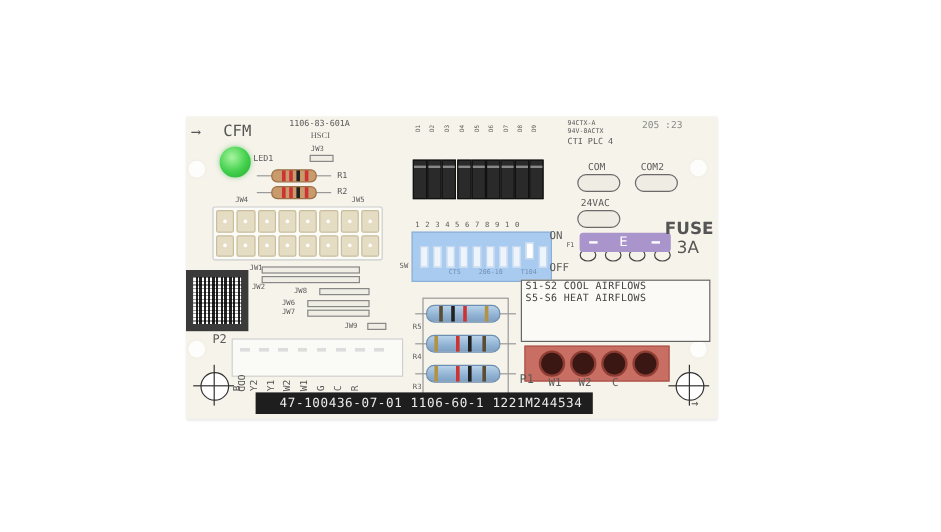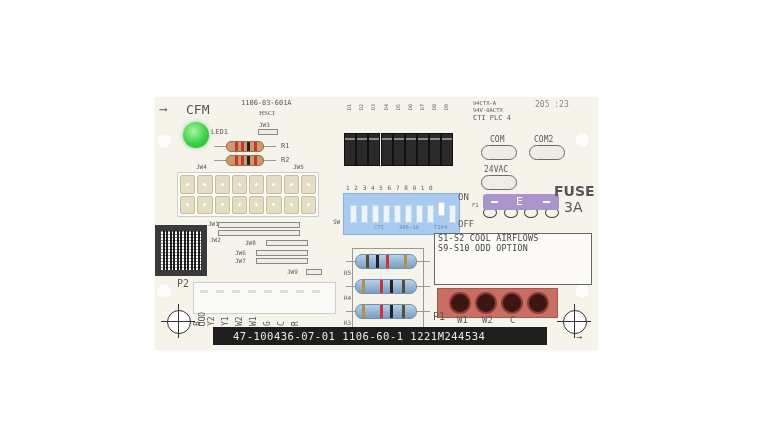--- a/index.html
+++ b/index.html
@@ -21,21 +21,21 @@
   .dip{left:343px;top:193px;width:115px;height:40px;background:#a8cbef;border:1px solid #8bb0d6;}
   .sw{position:absolute;top:11px;width:5px;height:16px;background:#eef4fb;border:1px solid #c5d8ee;}
   .res-blue{height:13px;border-radius:7px;background:linear-gradient(#b8d3ea,#8fb1d2 60%,#7e9fc1);border:1px solid #6d8eaf;}
   .fuse{left:483px;top:194px;width:76px;height:16px;background:#a995cb;border-radius:3px;}
   .oval{border:1.5px solid #6a6a6a;border-radius:10px;background:#efece3;}
   .legend-box{left:434px;top:233px;width:156px;height:50px;border:1px solid #666;background:#fbfaf6;}
   .legend-box div{font-size:8.3px;color:#404040;line-height:9.6px;padding-left:3px;letter-spacing:0.3px;white-space:nowrap;}
   .p1{left:437px;top:288px;width:119px;height:28px;background:#c86e62;border:1px solid #a9554b;}
   .p1 .sock{position:absolute;top:3px;width:22px;height:22px;border-radius:50%;background:#3b1714;border:2px solid #8e3d35;box-sizing:border-box;}
   .p2{left:193px;top:282px;width:141px;height:30px;background:#fafaf7;border:1px solid #cfcfcf;}
-  .labelbar{left:213px;top:327px;width:334px;height:18px;background:#1e1e1e;color:#eaeaea;font-size:10.5px;line-height:18px;letter-spacing:0.5px;padding-left:20px;box-sizing:border-box;white-space:nowrap;}
+  .labelbar{left:213px;top:327px;width:281px;height:18px;background:#1e1e1e;color:#eaeaea;font-size:10.5px;line-height:18px;letter-spacing:0.5px;padding-left:20px;box-sizing:border-box;white-space:nowrap;}
   .qr{left:155px;top:225px;width:52px;height:51px;background:#3a3a3a;}
   .qr-inner{position:absolute;left:6px;top:6px;width:40px;height:39px;background:
      repeating-linear-gradient(90deg,#fff 0 2px,#222 2px 4px,#fff 4px 5px,#222 5px 7px),
      repeating-linear-gradient(0deg,rgba(255,255,255,0.6) 0 2px,rgba(0,0,0,0.4) 2px 3px);
      background-blend-mode:multiply;}
   .mount{width:22px;height:22px;border-radius:50%;border:1.5px solid #333;background:#fff;}
   .cross-h{height:1px;background:#333;}
   .cross-v{width:1px;background:#333;}
   .jw-bar{height:4px;border:1px solid #888;background:#f0ede4;}
   .vtext{writing-mode:vertical-rl;transform:rotate(180deg);font-size:8px;color:#555;}
@@ -206,21 +206,21 @@
 <div class="abs fuse">
   <div class="abs" style="left:8px;top:7px;width:7px;height:2px;background:#fff;"></div>
   <div class="abs" style="left:33px;top:1px;color:#fff;font-size:11px;font-family:'DejaVu Sans',sans-serif;">E</div>
   <div class="abs" style="left:60px;top:7px;width:7px;height:2px;background:#fff;"></div>
 </div>
 <div class="abs silk" style="left:554px;top:184px;font-size:14px;color:#555;font-family:'DejaVu Sans',sans-serif;font-weight:bold;">FUSE</div>
 <div class="abs silk" style="left:564px;top:200px;font-size:14px;color:#555;font-family:'DejaVu Sans',sans-serif;">3A</div>
 
 <div class="abs legend-box">
   <div>S1-S2 COOL AIRFLOWS</div>
-  <div>S9-S10 ODD OPTION</div>
+  <div>S5-S6 HEAT AIRFLOWS</div>
 </div>
 
 <div class="abs" style="left:352px;top:248px;width:70px;height:80px;border:1px solid #999;"></div>
 <div class="abs wire" style="left:346px;top:261px;width:84px;"></div>
 <div class="abs res-blue" style="left:355px;top:254px;width:60px;">
   <span class="band" style="left:10px;background:#5b4d33;"></span>
     <span class="band" style="left:20px;background:#222;"></span>
     <span class="band" style="left:30px;background:#c33;"></span>
     <span class="band" style="left:48px;background:#b59142;"></span>
 </div>

